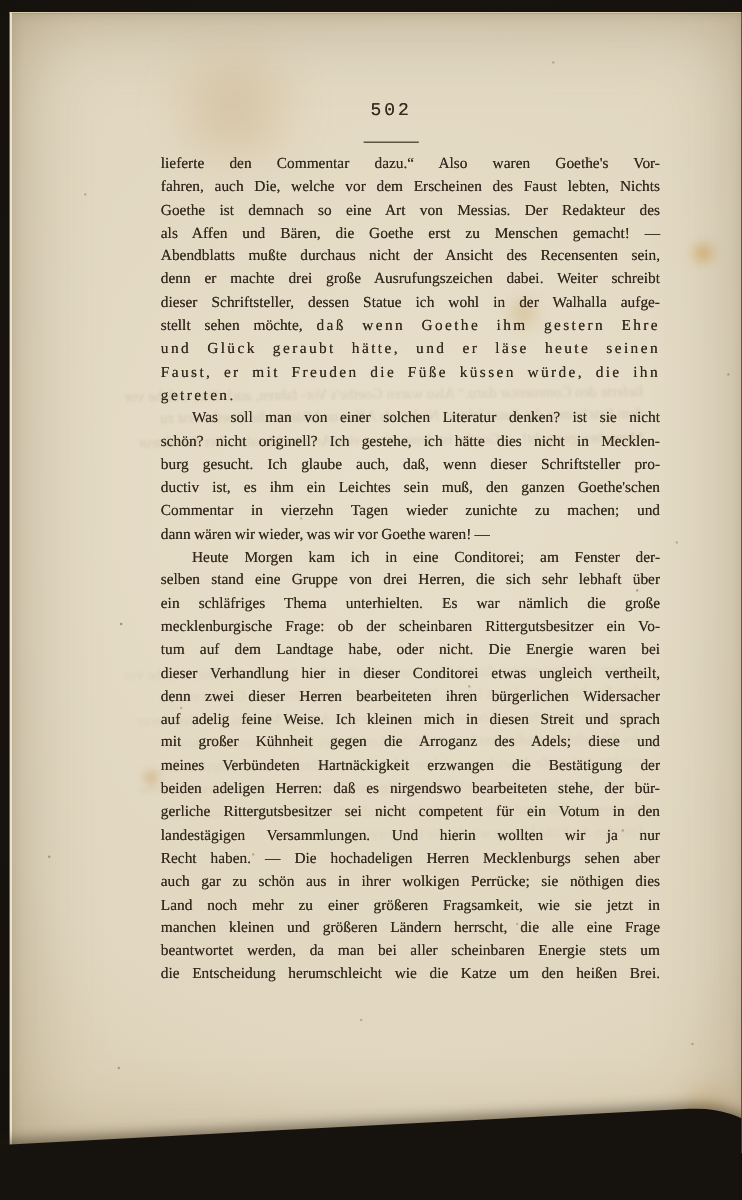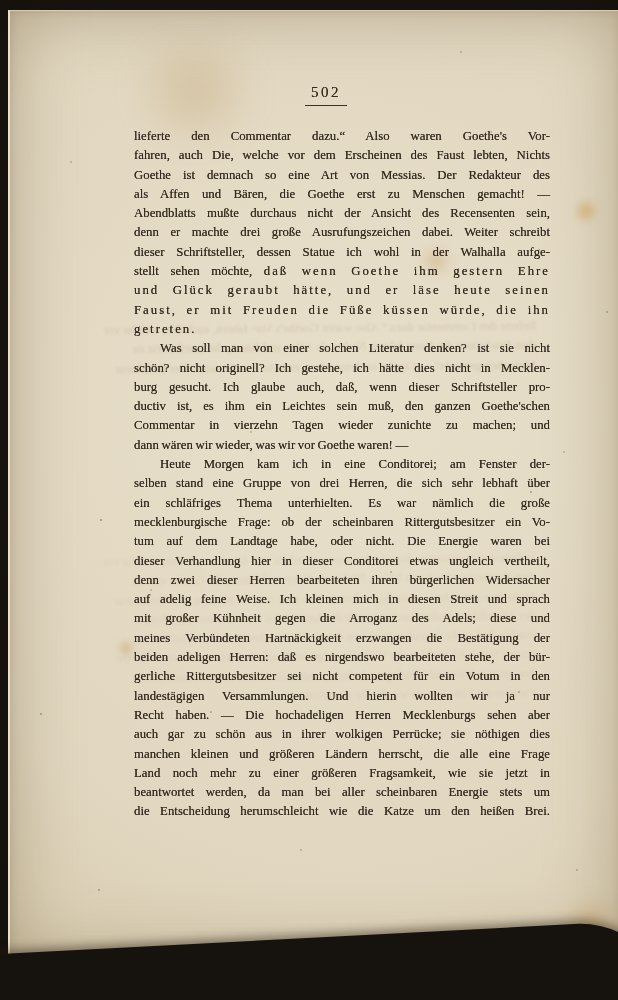--- a/index.html
+++ b/index.html
@@ -38,21 +38,21 @@
       508px 680px 0 rgba(84,64,38,.36),290px 838px 0 rgba(84,64,38,.3),
       596px 300px 0 rgba(84,64,38,.34),30px 702px 0 rgba(84,64,38,.4),
       566px 858px 0 rgba(84,64,38,.32),450px 40px 0 rgba(84,64,38,.3);}
   .bleed{position:absolute;transform:scaleX(-1) rotate(.6deg);filter:blur(.8px);
     color:rgba(122,92,58,.16);font-size:12.5px;line-height:19.3px;overflow:hidden;
     pointer-events:none;width:440px;}
   .bleed-1{left:86px;top:308px;height:60px;}
   .bleed-2{left:86px;top:540px;height:180px;color:rgba(122,92,58,.09);}
   .page-header{position:absolute;left:92px;top:72px;width:448px;text-align:center;}
   .page-number{display:inline-block;color:#352a1d;font-size:15px;letter-spacing:2.5px;
-    border-bottom:1.5px solid #3c3022;padding:0 6px 4px;text-shadow:0 0 .5px rgba(53,42,29,.75);}
+    border-bottom:1.5px solid #3c3022;padding:0 6px 17px;text-shadow:0 0 .5px rgba(53,42,29,.75);font-family:Liberation Mono, monospace;}
   .text-block{position:absolute;left:92px;top:116px;width:448px;color:#33291e;
     font-size:12.8px;line-height:19.3px;text-shadow:0 0 .5px rgba(51,41,30,.8);
     word-spacing:-.5px;}
   .line{text-align:justify;text-align-last:justify;white-space:normal;margin-left:32px;}
   .line.line-end{text-align-last:left;}
   .line.indent{text-indent:26px;}
   .seg.sperr{letter-spacing:2px;}
 </style>
 </head>
 <body>
@@ -97,20 +97,20 @@
         <div class="line"><span class="seg">dieser Verhandlung hier in dieser Conditorei etwas ungleich vertheilt,</span></div>
         <div class="line"><span class="seg">denn zwei dieser Herren bearbeiteten ihren bürgerlichen Widersacher</span></div>
         <div class="line"><span class="seg">auf adelig feine Weise. Ich kleinen mich in diesen Streit und sprach</span></div>
         <div class="line"><span class="seg">mit großer Kühnheit gegen die Arroganz des Adels;  diese und</span></div>
         <div class="line"><span class="seg">meines Verbündeten Hartnäckigkeit erzwangen die Bestätigung der</span></div>
         <div class="line"><span class="seg">beiden adeligen Herren: daß es nirgendswo bearbeiteten stehe, der bür-</span></div>
         <div class="line"><span class="seg">gerliche Rittergutsbesitzer sei nicht competent für ein Votum in den</span></div>
         <div class="line"><span class="seg">landestägigen Versammlungen.  Und hierin wollten wir ja nur</span></div>
         <div class="line"><span class="seg">Recht haben. — Die hochadeligen Herren Mecklenburgs sehen aber</span></div>
         <div class="line"><span class="seg">auch gar zu schön aus in ihrer wolkigen Perrücke; sie nöthigen dies</span></div>
+        <div class="line"><span class="seg">Land noch mehr zu einer größeren Fragsamkeit, wie sie jetzt in</span></div>
         <div class="line"><span class="seg">manchen kleinen und größeren Ländern herrscht, die alle eine Frage</span></div>
-        <div class="line"><span class="seg">Land noch mehr zu einer größeren Fragsamkeit, wie sie jetzt in</span></div>
         <div class="line"><span class="seg">beantwortet werden, da man bei aller scheinbaren Energie stets um</span></div>
         <div class="line"><span class="seg">die Entscheidung herumschleicht wie die Katze um den heißen Brei.</span></div>
       </div>
   </div>
   <div class="bottom-wedge"></div>
 </div>
 
 </body></html>

